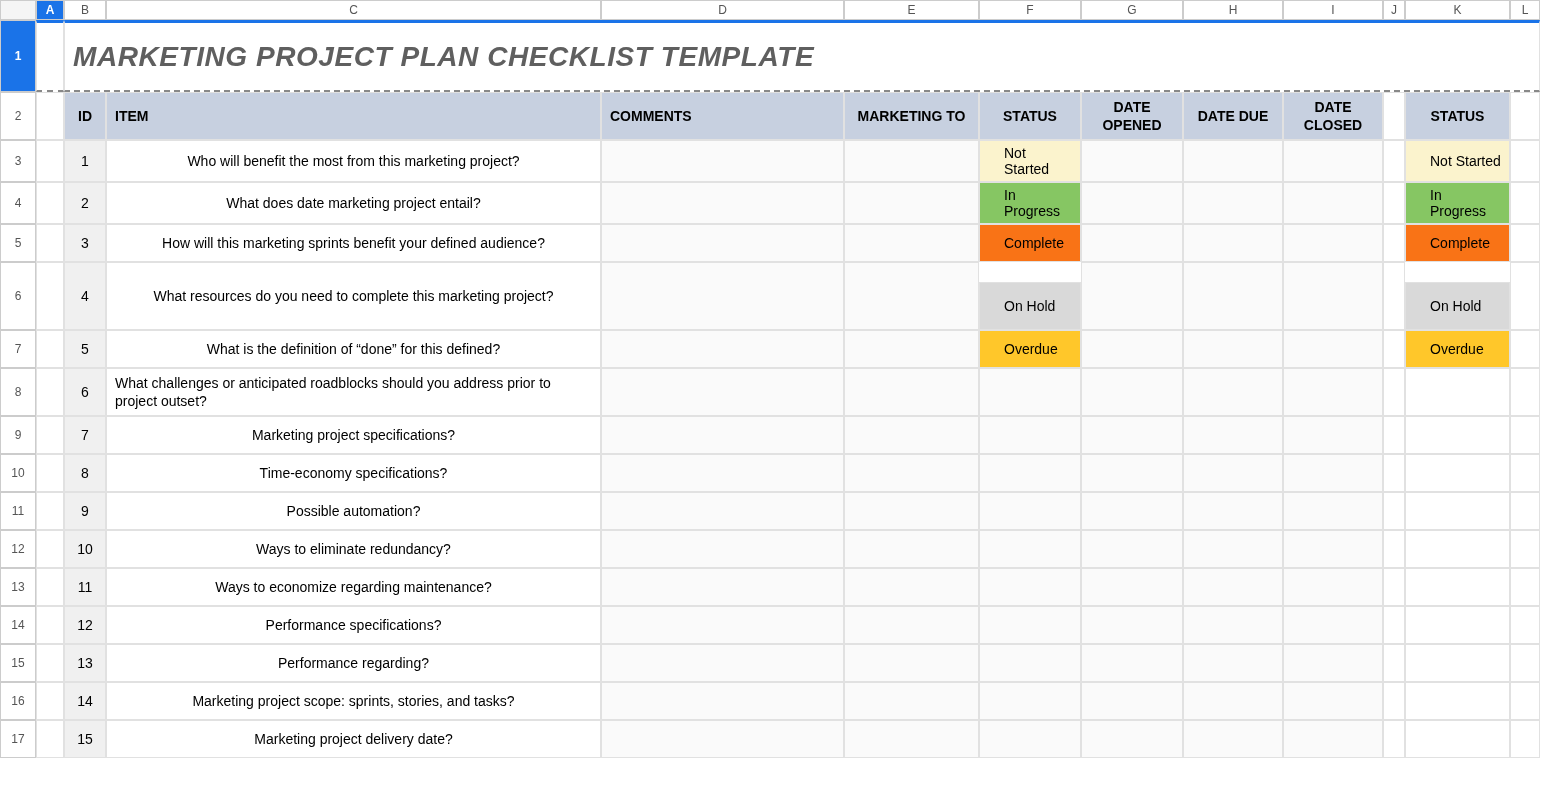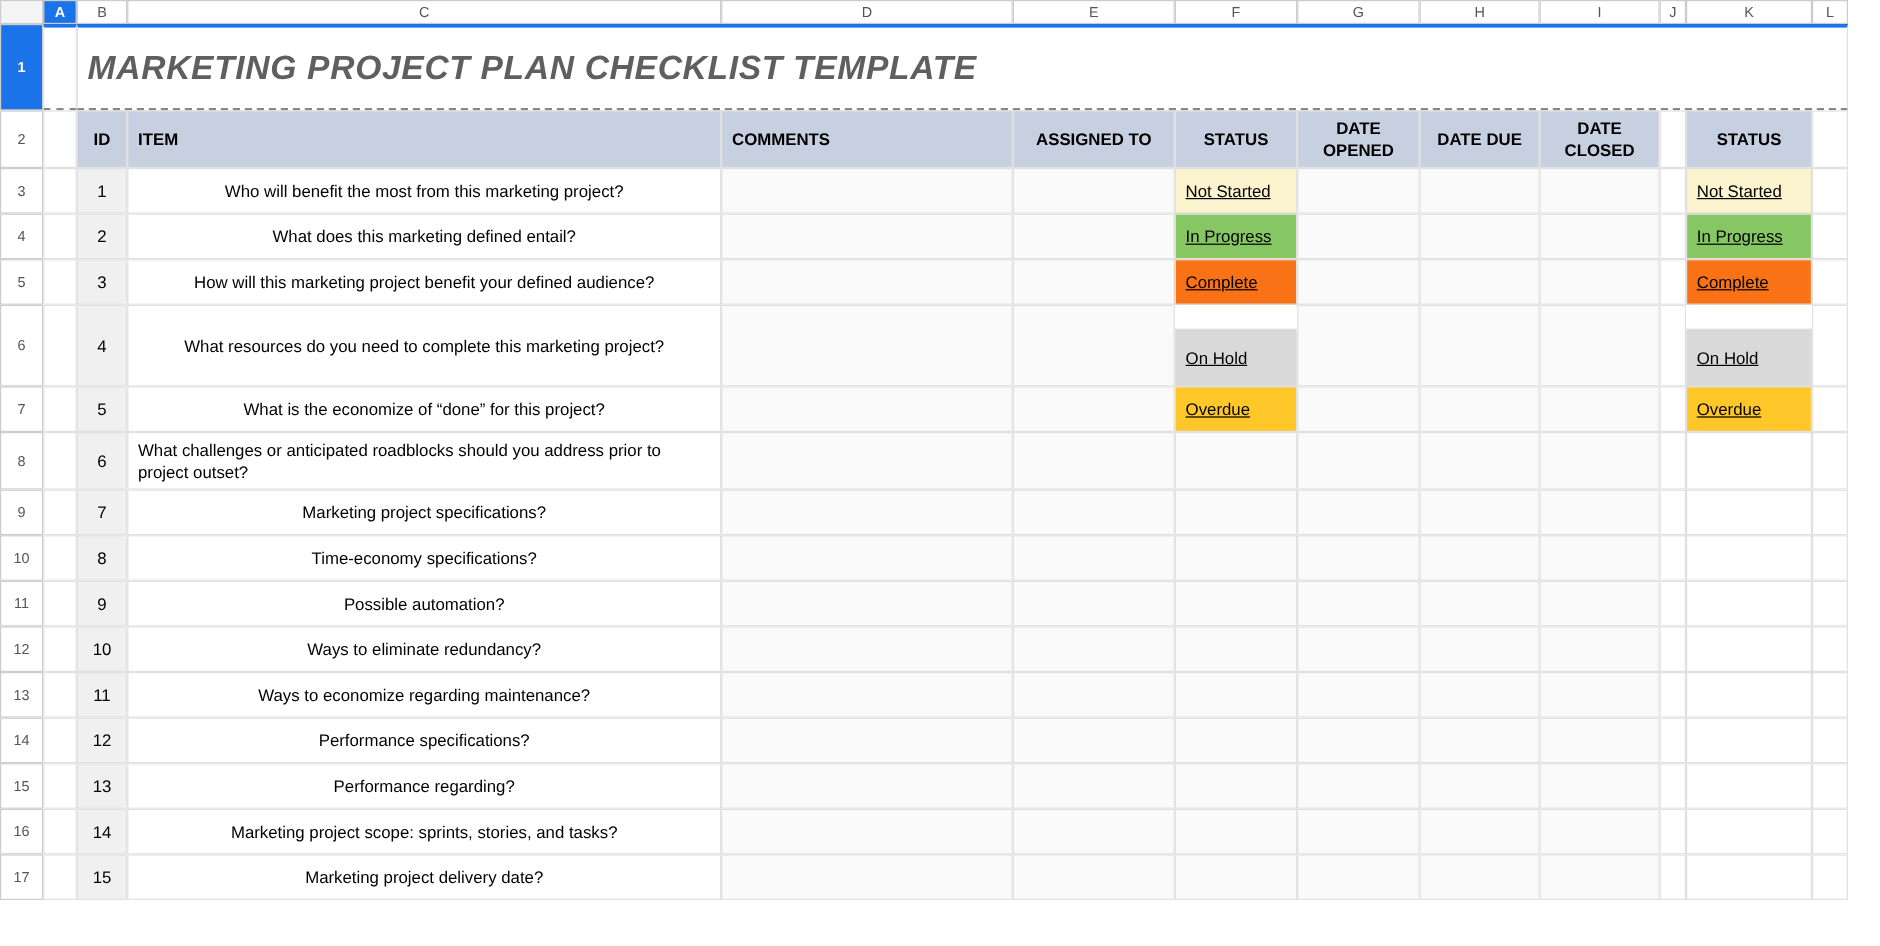--- a/index.html
+++ b/index.html
@@ -72,21 +72,21 @@
     min-height: 48px;
   }
   .hdr.center { justify-content: center; text-align: center; }
   .idcell {
     background: #f0f0f0;
     justify-content: center;
     font-weight: 400;
   }
   .itemcell { background: #fff; }
   .blank   { background: #fafafa; }
-  .status  { justify-content: flex-start; padding-left: 8px; text-decoration: underline; }
+  .status  { justify-content: flex-start; padding-left: 24px; }
   .status-not-started { background: #fbf3cd; }
   .status-in-progress { background: #86c663; }
   .status-complete    { background: #f97316; }
   .status-on-hold     { background: #d9d9d9; margin-top: 20px; }
   .status-overdue     { background: #ffc72a; }
   .legend-hdr {
     background: #c7d0e0;
     font-weight: 700;
     justify-content: center;
   }
@@ -120,21 +120,21 @@
     <div class="cell hdr center">
       <span>ID</span>
     </div>
     <div class="cell hdr">
       <span>ITEM</span>
     </div>
     <div class="cell hdr">
       <span>COMMENTS</span>
     </div>
     <div class="cell hdr center">
-      <span>ASSIGNED TO</span>
+      <span>MARKETING TO</span>
     </div>
     <div class="cell hdr center">
       <span>STATUS</span>
     </div>
     <div class="cell hdr center wrap">
       <span>DATE OPENED</span>
     </div>
     <div class="cell hdr center wrap">
       <span>DATE DUE</span>
     </div>
@@ -166,42 +166,42 @@
     <div class="cell status status-not-started">
       <span>Not Started</span>
     </div>
     <div class="cell" style="background:#fff"></div>
     <div class="row-header">4</div>
     <div class="cell"></div>
     <div class="cell idcell">
       <span>2</span>
     </div>
     <div class="cell itemcell wrap">
-      <span>What does this marketing defined entail?</span>
+      <span>What does date marketing project entail?</span>
     </div>
     <div class="cell blank"></div>
     <div class="cell blank"></div>
     <div class="cell status status-in-progress">
       <span>In Progress</span>
     </div>
     <div class="cell blank"></div>
     <div class="cell blank"></div>
     <div class="cell blank"></div>
     <div class="cell" style="background:#fff"></div>
     <div class="cell status status-in-progress">
       <span>In Progress</span>
     </div>
     <div class="cell" style="background:#fff"></div>
     <div class="row-header">5</div>
     <div class="cell"></div>
     <div class="cell idcell">
       <span>3</span>
     </div>
     <div class="cell itemcell wrap">
-      <span>How will this marketing project benefit your defined audience?</span>
+      <span>How will this marketing sprints benefit your defined audience?</span>
     </div>
     <div class="cell blank"></div>
     <div class="cell blank"></div>
     <div class="cell status status-complete">
       <span>Complete</span>
     </div>
     <div class="cell blank"></div>
     <div class="cell blank"></div>
     <div class="cell blank"></div>
     <div class="cell" style="background:#fff"></div>
@@ -229,21 +229,21 @@
     <div class="cell status status-on-hold tall">
       <span>On Hold</span>
     </div>
     <div class="cell tall" style="background:#fff"></div>
     <div class="row-header">7</div>
     <div class="cell"></div>
     <div class="cell idcell">
       <span>5</span>
     </div>
     <div class="cell itemcell wrap">
-      <span>What is the economize of “done” for this project?</span>
+      <span>What is the definition of “done” for this defined?</span>
     </div>
     <div class="cell blank"></div>
     <div class="cell blank"></div>
     <div class="cell status status-overdue">
       <span>Overdue</span>
     </div>
     <div class="cell blank"></div>
     <div class="cell blank"></div>
     <div class="cell blank"></div>
     <div class="cell" style="background:#fff"></div>

